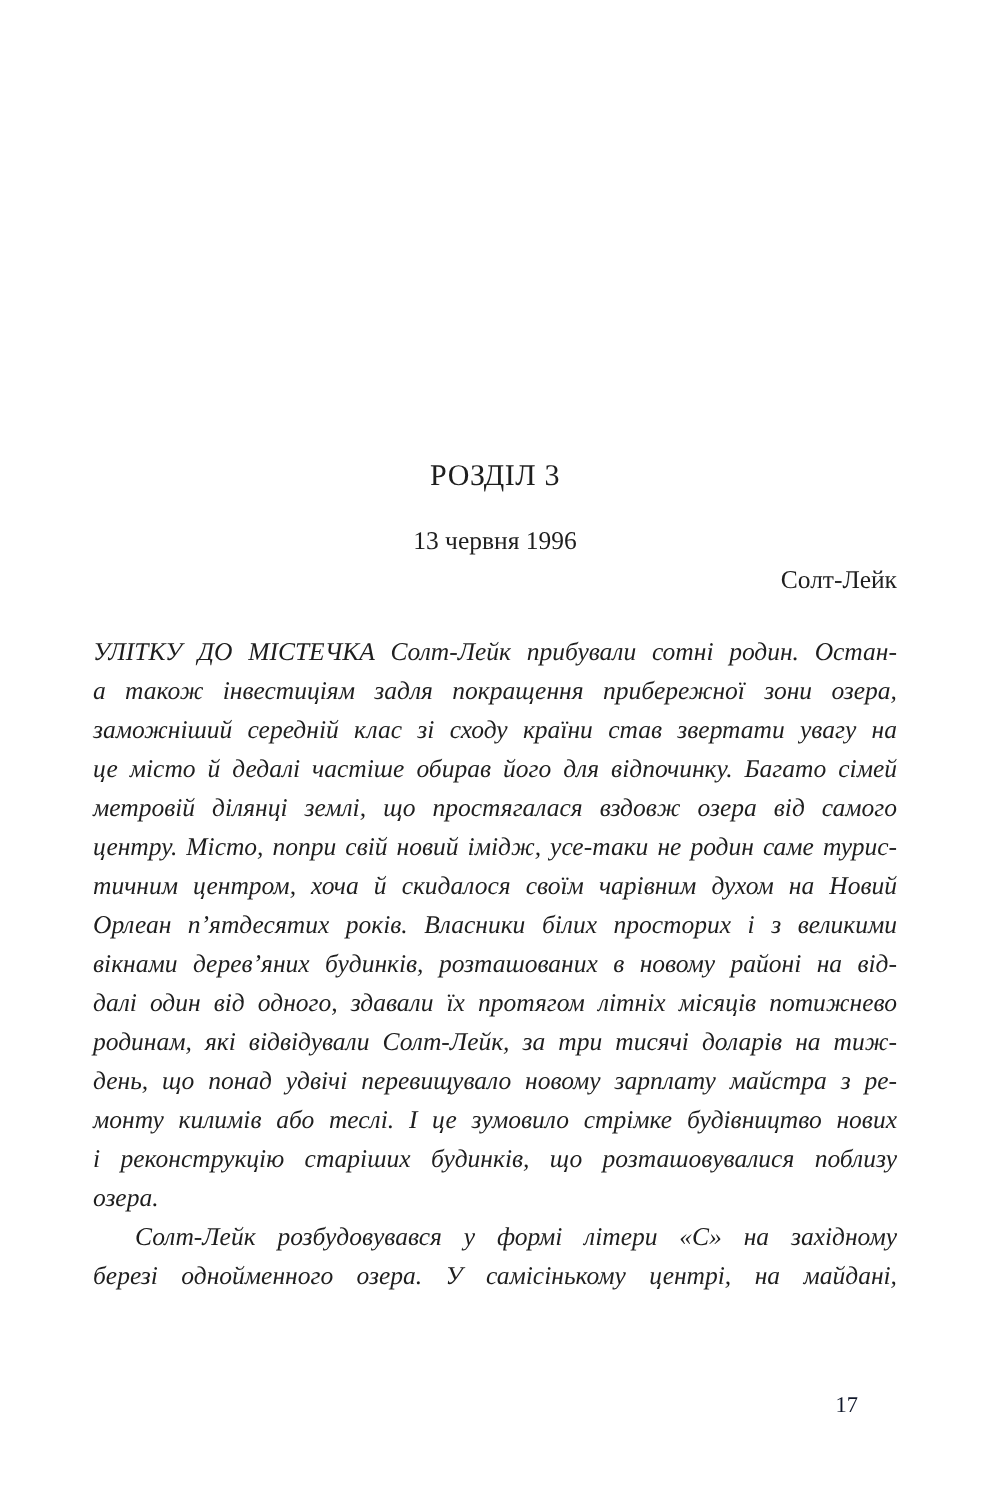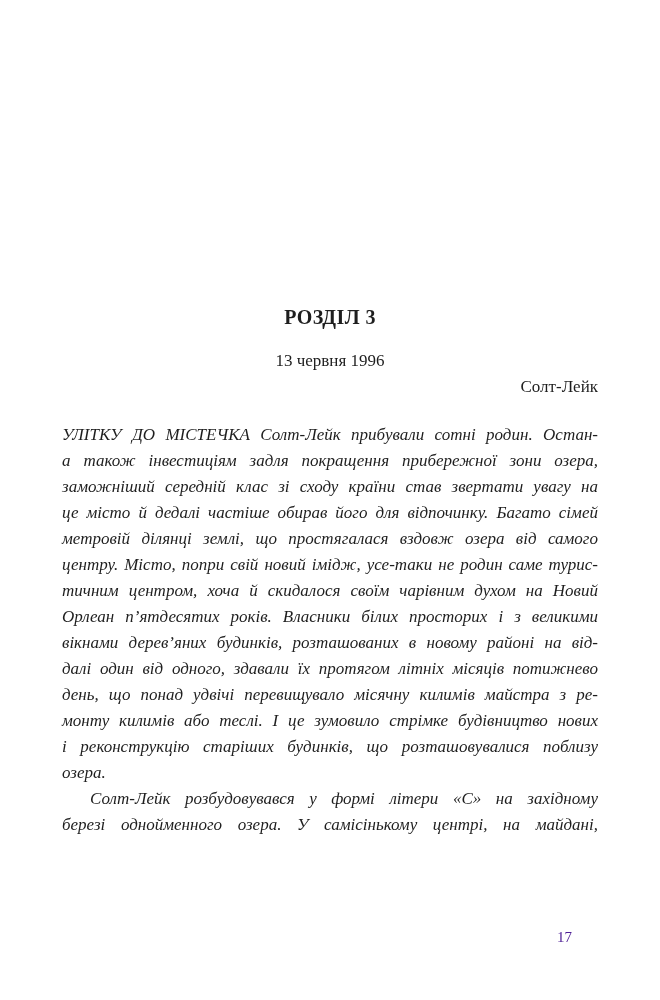--- a/index.html
+++ b/index.html
@@ -17,21 +17,21 @@
     color: #1e1e1e;
   }
   .content {
     padding: 0 62px;
   }
   .chapter-heading {
     margin: 0;
     margin-top: 306px;
     text-align: center;
     font-size: 20px;
-    font-weight: 700;
+    font-weight: 400;
     letter-spacing: 0.4px;
     line-height: 22px;
   }
   .chapter-date {
     margin-top: 20px;
     text-align: center;
     font-size: 17px;
     line-height: 26px;
   }
   .chapter-location {
@@ -54,21 +54,21 @@
   }
   .line.indent {
     text-indent: 28px;
   }
   .page-number {
     position: absolute;
     top: 928px;
     right: 88px;
     font-size: 15px;
     line-height: 18px;
-    color: #4c1d95;
+    color: #0f172a;
   }
 </style>
 </head>
 <body>
 
 <div class="page">
   <div class="content">
     <h2 class="chapter-heading">РОЗДІЛ 3</h2>
     <div class="chapter-date">13 червня 1996</div>
     <div class="chapter-location">Солт-Лейк</div>
@@ -76,21 +76,22 @@
         <div class="line j">УЛІТКУ ДО МІСТЕЧКА Солт-Лейк прибували сотні родин. Остан-</div>
         <div class="line j">а також інвестиціям задля покращення прибережної зони озера,</div>
         <div class="line j">заможніший середній клас зі сходу країни став звертати увагу на</div>
         <div class="line j">це місто й дедалі частіше обирав його для відпочинку. Багато сімей</div>
         <div class="line j">метровій ділянці землі, що простягалася вздовж озера від самого</div>
         <div class="line j">центру. Місто, попри свій новий імідж, усе-таки не родин саме турис-</div>
         <div class="line j">тичним центром, хоча й скидалося своїм чарівним духом на Новий</div>
         <div class="line j">Орлеан п’ятдесятих років. Власники білих просторих і з великими</div>
         <div class="line j">вікнами дерев’яних будинків, розташованих в новому районі на від-</div>
         <div class="line j">далі один від одного, здавали їх протягом літніх місяців потижнево</div>
-        <div class="line j">день, що понад удвічі перевищувало місячну килимів майстра з ре-</div>
+        <div class="line j">родинам, які відвідували Солт-Лейк, за три тисячі доларів на тиж-</div>
+        <div class="line j">день, що понад удвічі перевищувало новому зарплату майстра з ре-</div>
         <div class="line j">монту килимів або теслі. І це зумовило стрімке будівництво нових</div>
         <div class="line j">і реконструкцію старіших будинків, що розташовувалися поблизу</div>
         <div class="line">озера.</div>
         <div class="line j indent">Солт-Лейк розбудовувався у формі літери «С» на західному</div>
         <div class="line j">березі однойменного озера. У самісінькому центрі, на майдані,</div>
       </div>
   </div>
   <div class="page-number">17</div>
 </div>
 

